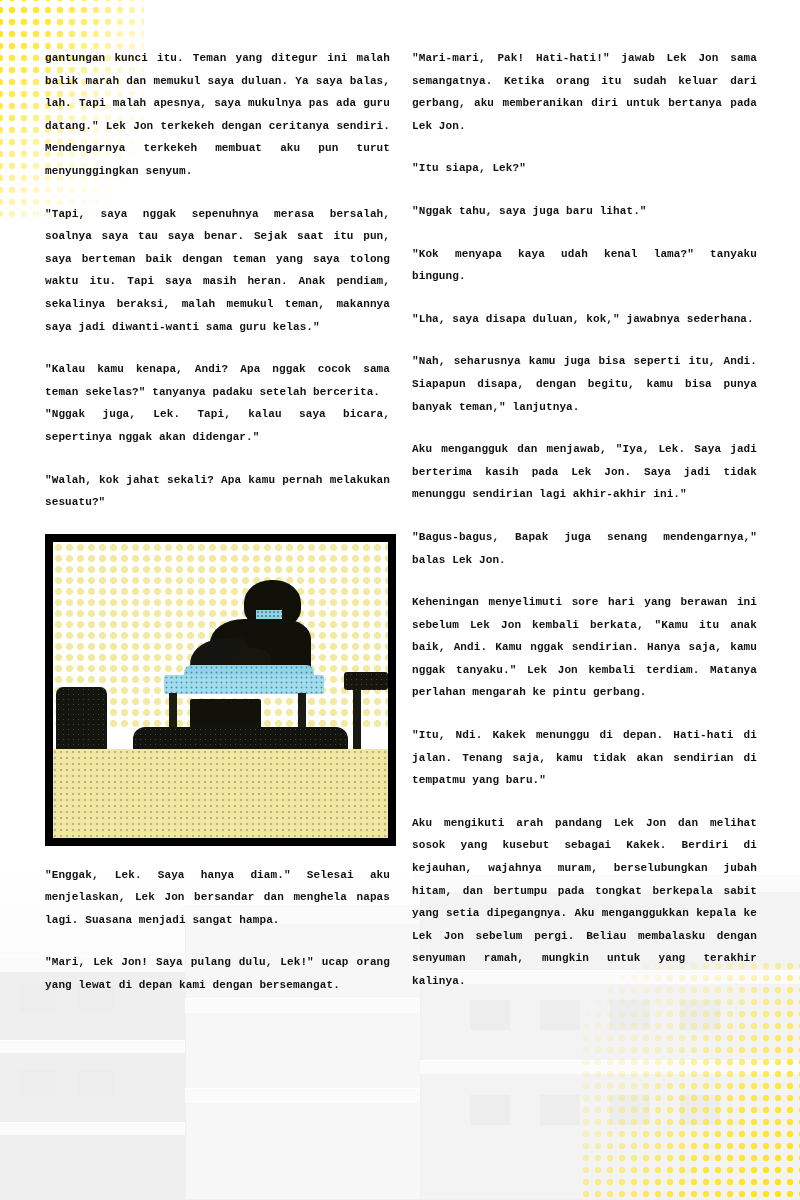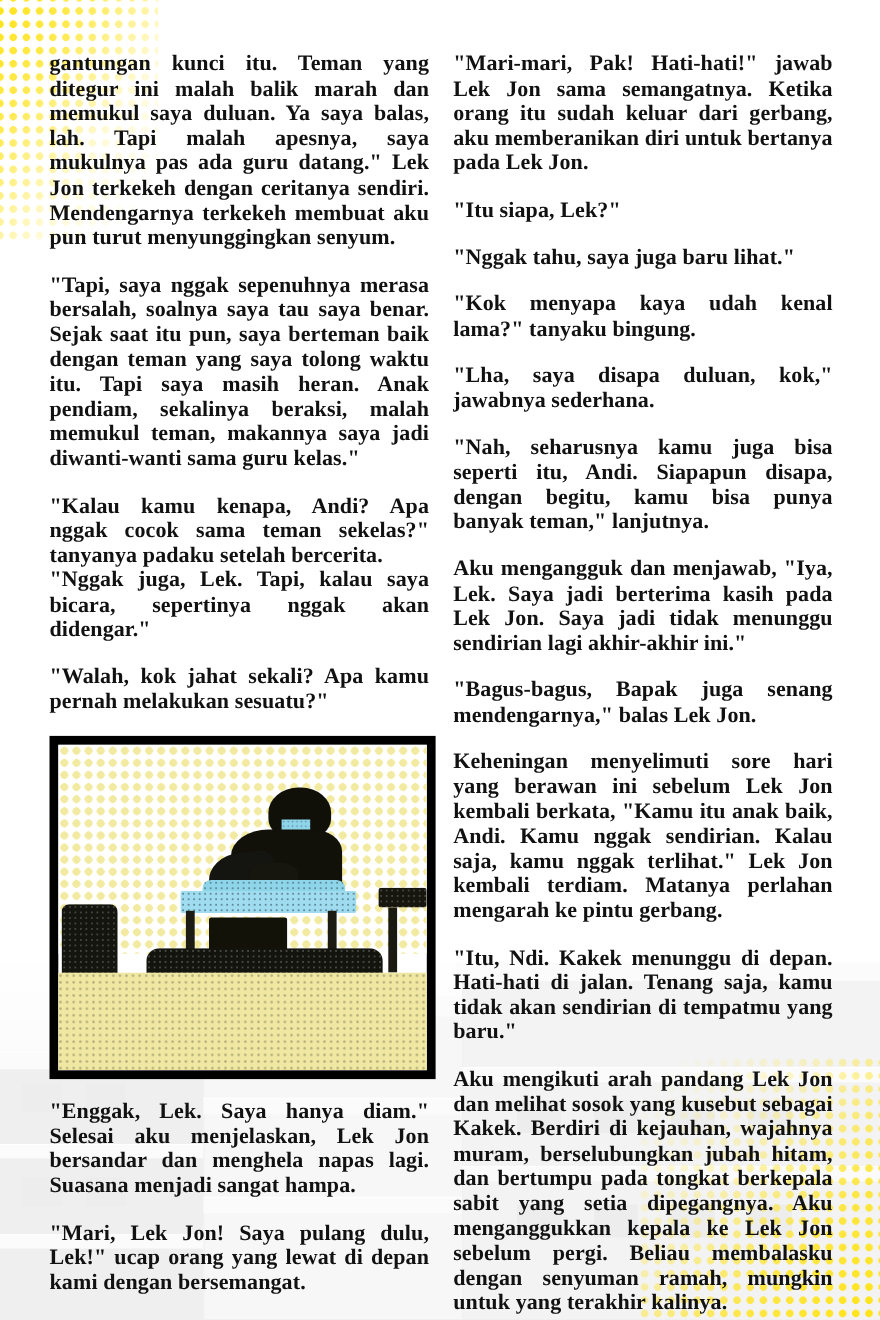--- a/index.html
+++ b/index.html
@@ -84,23 +84,23 @@
   .col {
     position: absolute;
     top: 0;
     width: 345px;
   }
   .col-left  { left: 0; }
   .col-right { left: 367px; }
 
   p.para {
     color: #111111;
-    font-family: Liberation Serif, serif;
+    font-family: Liberation Mono, monospace;
     font-weight: bold;
-    font-size: 20px;
+    font-size: 11px;
     line-height: 22.6px;
     letter-spacing: 0.1px;
     text-align: justify;
     margin: 0 0 20px 0;
     -webkit-hyphens: none;
     hyphens: none;
   }
   p.para.tight { margin-bottom: 0; }
   p.para.last  { text-align: justify; }
   p.para:last-child { margin-bottom: 0; }
@@ -309,19 +309,19 @@
 
     <div class="col col-right">
       <p class="para">"Mari-mari, Pak! Hati-hati!" jawab Lek Jon sama semangatnya. Ketika orang itu sudah keluar dari gerbang, aku memberanikan diri untuk bertanya pada Lek Jon.</p>
       <p class="para">"Itu siapa, Lek?"</p>
       <p class="para">"Nggak tahu, saya juga baru lihat."</p>
       <p class="para">"Kok menyapa kaya udah kenal lama?" tanyaku bingung.</p>
       <p class="para">"Lha, saya disapa duluan, kok," jawabnya sederhana.</p>
       <p class="para">"Nah, seharusnya kamu juga bisa seperti itu, Andi. Siapapun disapa, dengan begitu, kamu bisa punya banyak teman," lanjutnya.</p>
       <p class="para">Aku mengangguk dan menjawab, "Iya, Lek. Saya jadi berterima kasih pada Lek Jon. Saya jadi tidak menunggu sendirian lagi akhir-akhir ini."</p>
       <p class="para">"Bagus-bagus, Bapak juga senang mendengarnya," balas Lek Jon.</p>
-      <p class="para">Keheningan menyelimuti sore hari yang berawan ini sebelum Lek Jon kembali berkata, "Kamu itu anak baik, Andi. Kamu nggak sendirian. Kalau saja, kamu nggak terlihat." Lek Jon kembali terdiam. Matanya perlahan mengarah ke pintu gerbang.</p>
+      <p class="para">Keheningan menyelimuti sore hari yang berawan ini sebelum Lek Jon kembali berkata, "Kamu itu anak baik, Andi. Kamu nggak sendirian. Hanya saja, kamu nggak tanyaku." Lek Jon kembali terdiam. Matanya perlahan mengarah ke pintu gerbang.</p>
       <p class="para">"Itu, Ndi. Kakek menunggu di depan. Hati-hati di jalan. Tenang saja, kamu tidak akan sendirian di tempatmu yang baru."</p>
       <p class="para last">Aku mengikuti arah pandang Lek Jon dan melihat sosok yang kusebut sebagai Kakek. Berdiri di kejauhan, wajahnya muram, berselubungkan jubah hitam, dan bertumpu pada tongkat berkepala sabit yang setia dipegangnya. Aku menganggukkan kepala ke Lek Jon sebelum pergi. Beliau membalasku dengan senyuman ramah, mungkin untuk yang terakhir kalinya.</p>
     </div>
 
   </div>
 </div>
 
 </body></html>

